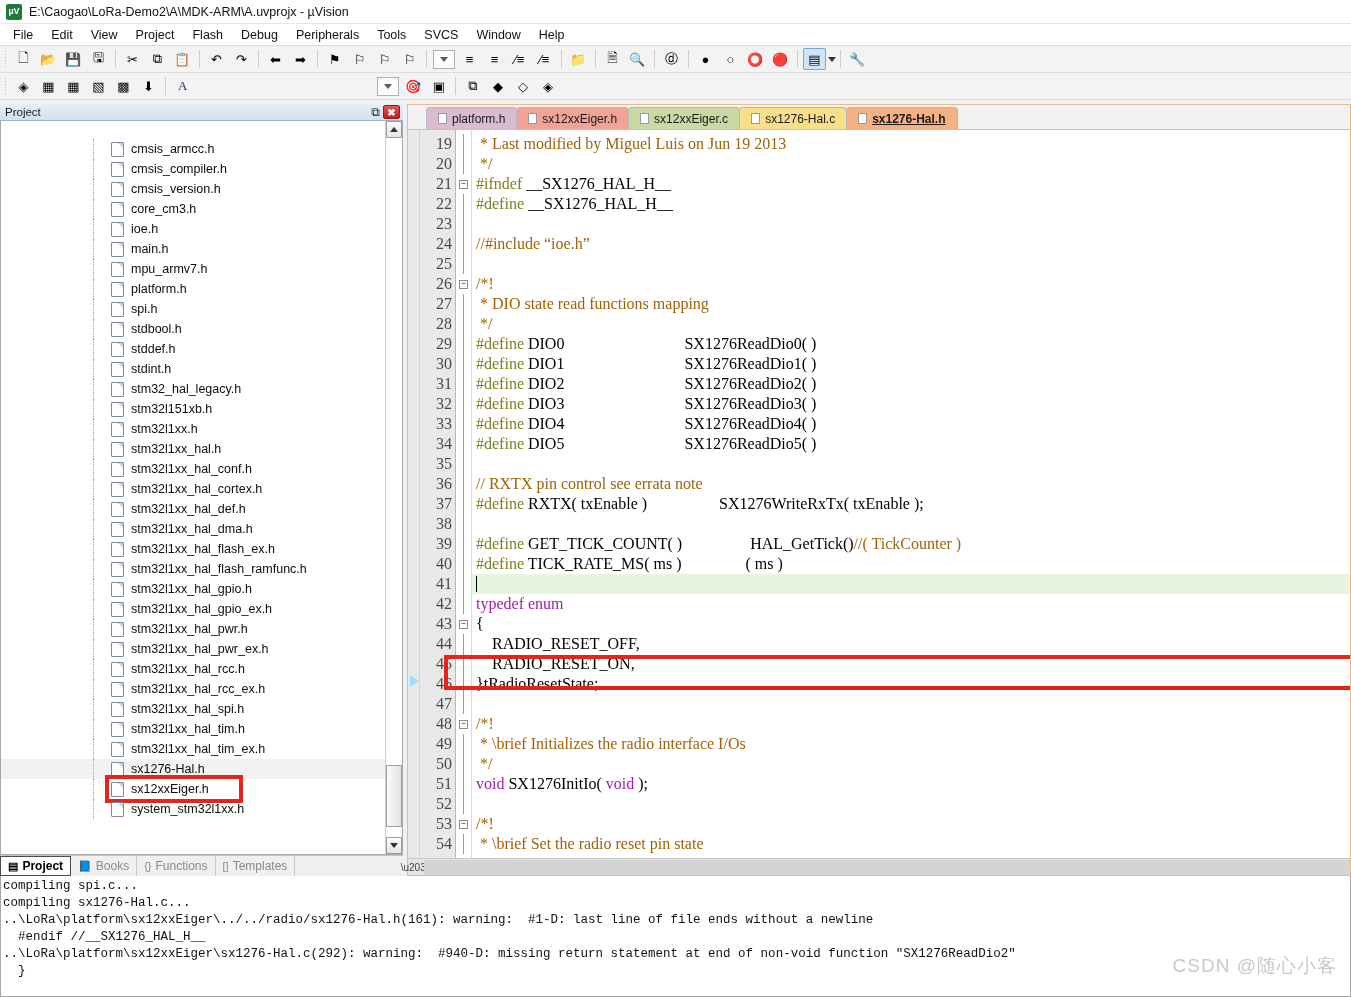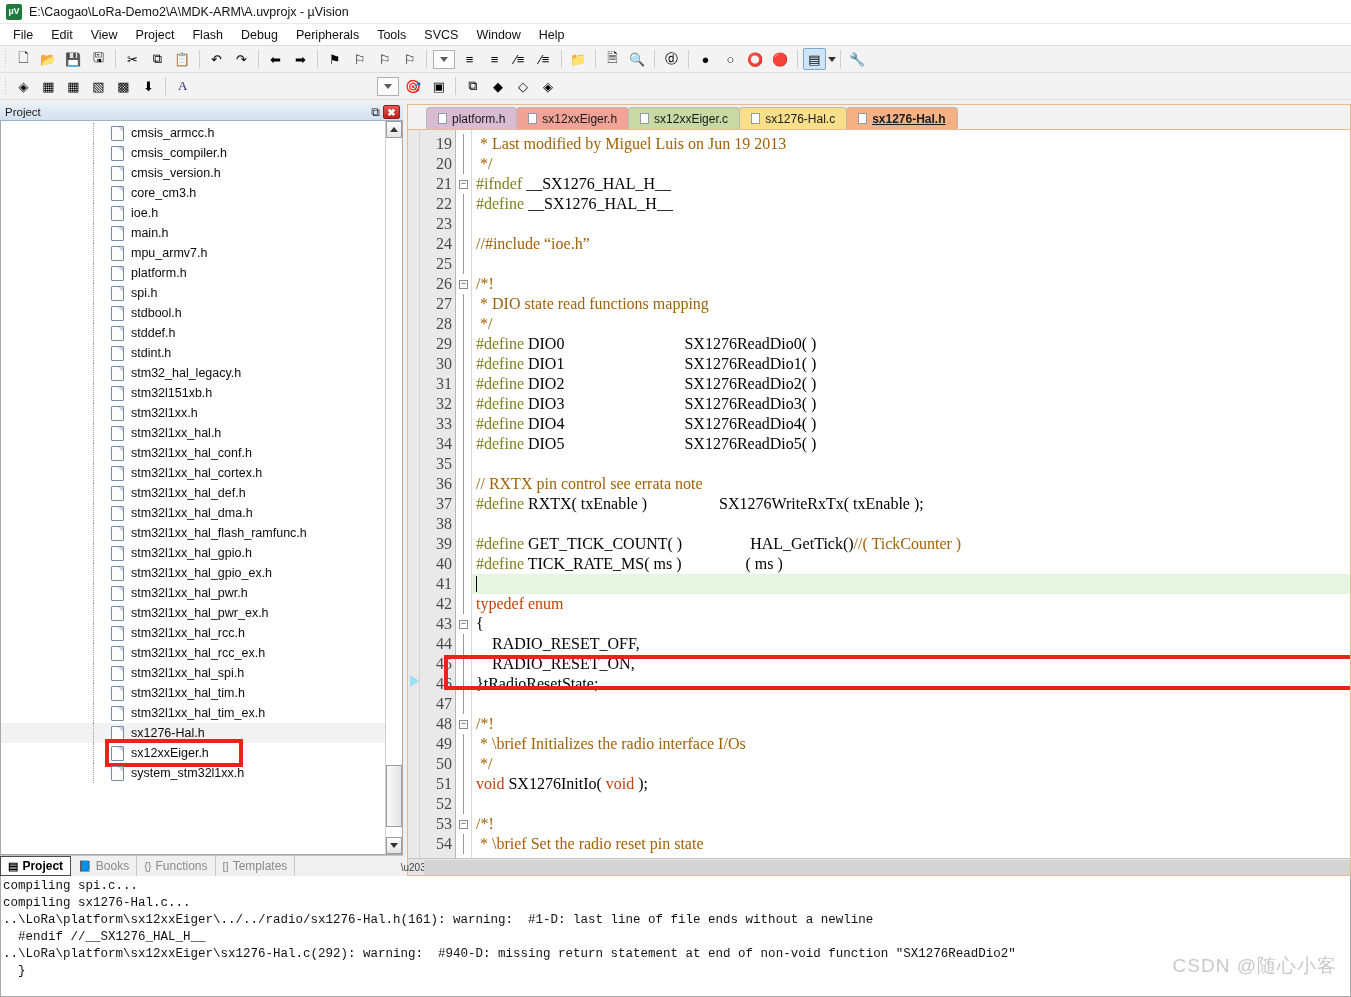--- a/index.html
+++ b/index.html
@@ -207,21 +207,21 @@
     font-size: 9px; line-height: 7px; color:#333;
   }
   .fold .bar { width:1px; height:20px; background:#9a9a9a; }
   .code {
     flex: 1; padding-top: 4px; position: relative; overflow: hidden;
     font-family: "Liberation Serif", "DejaVu Serif", serif;
     font-size: 16px; line-height: 20px; white-space: pre;
   }
   .cline { height: 20px; white-space: pre; padding-left: 4px; }
   .cline.curline { background: #e6f5e0; }
-  .kw { color: #c2410c; }
+  .kw { color: #a21caf; }
   .pp { color: #7f7f1f; }
   .cm { color: #a16207; }
   .cmbrief { color: #b05a00; }
   .pl { color: #000; }
   .caret {
     display:inline-block; width:1px; height:16px; background:#000;
     vertical-align:-3px;
   }
   .redbox {
     position: absolute; border: 4px solid #e8231a; pointer-events: none;
@@ -354,21 +354,21 @@
   <div class="main">
 
     <div class="project-panel">
       <div class="panel-caption">
         <span>Project</span>
         <span class="spacer"></span>
         <span class="cap-pin">⧉</span>
         <span class="cap-close">✖</span>
       </div>
       <div class="tree-outer">
-        <div class="tree" id="tree" style="margin-top: 0px;">
+        <div class="tree" id="tree" style="margin-top: 16px;">
             <div class="tree-row">
               <span class="dots"></span>
               <span class="file-ico"></span>
               <span>cmsis_armcc.h</span>
             </div>
             <div class="tree-row">
               <span class="dots"></span>
               <span class="file-ico"></span>
               <span>cmsis_compiler.h</span>
             </div>
@@ -454,20 +454,25 @@
             </div>
             <div class="tree-row">
               <span class="dots"></span>
               <span class="file-ico"></span>
               <span>stm32l1xx_hal_def.h</span>
             </div>
             <div class="tree-row">
               <span class="dots"></span>
               <span class="file-ico"></span>
               <span>stm32l1xx_hal_dma.h</span>
+            </div>
+            <div class="tree-row">
+              <span class="dots"></span>
+              <span class="file-ico"></span>
+              <span>stm32l1xx_hal_flash_ex.h</span>
             </div>
             <div class="tree-row">
               <span class="dots"></span>
               <span class="file-ico"></span>
               <span>stm32l1xx_hal_flash_ramfunc.h</span>
             </div>
             <div class="tree-row">
               <span class="dots"></span>
               <span class="file-ico"></span>
               <span>stm32l1xx_hal_gpio.h</span>

